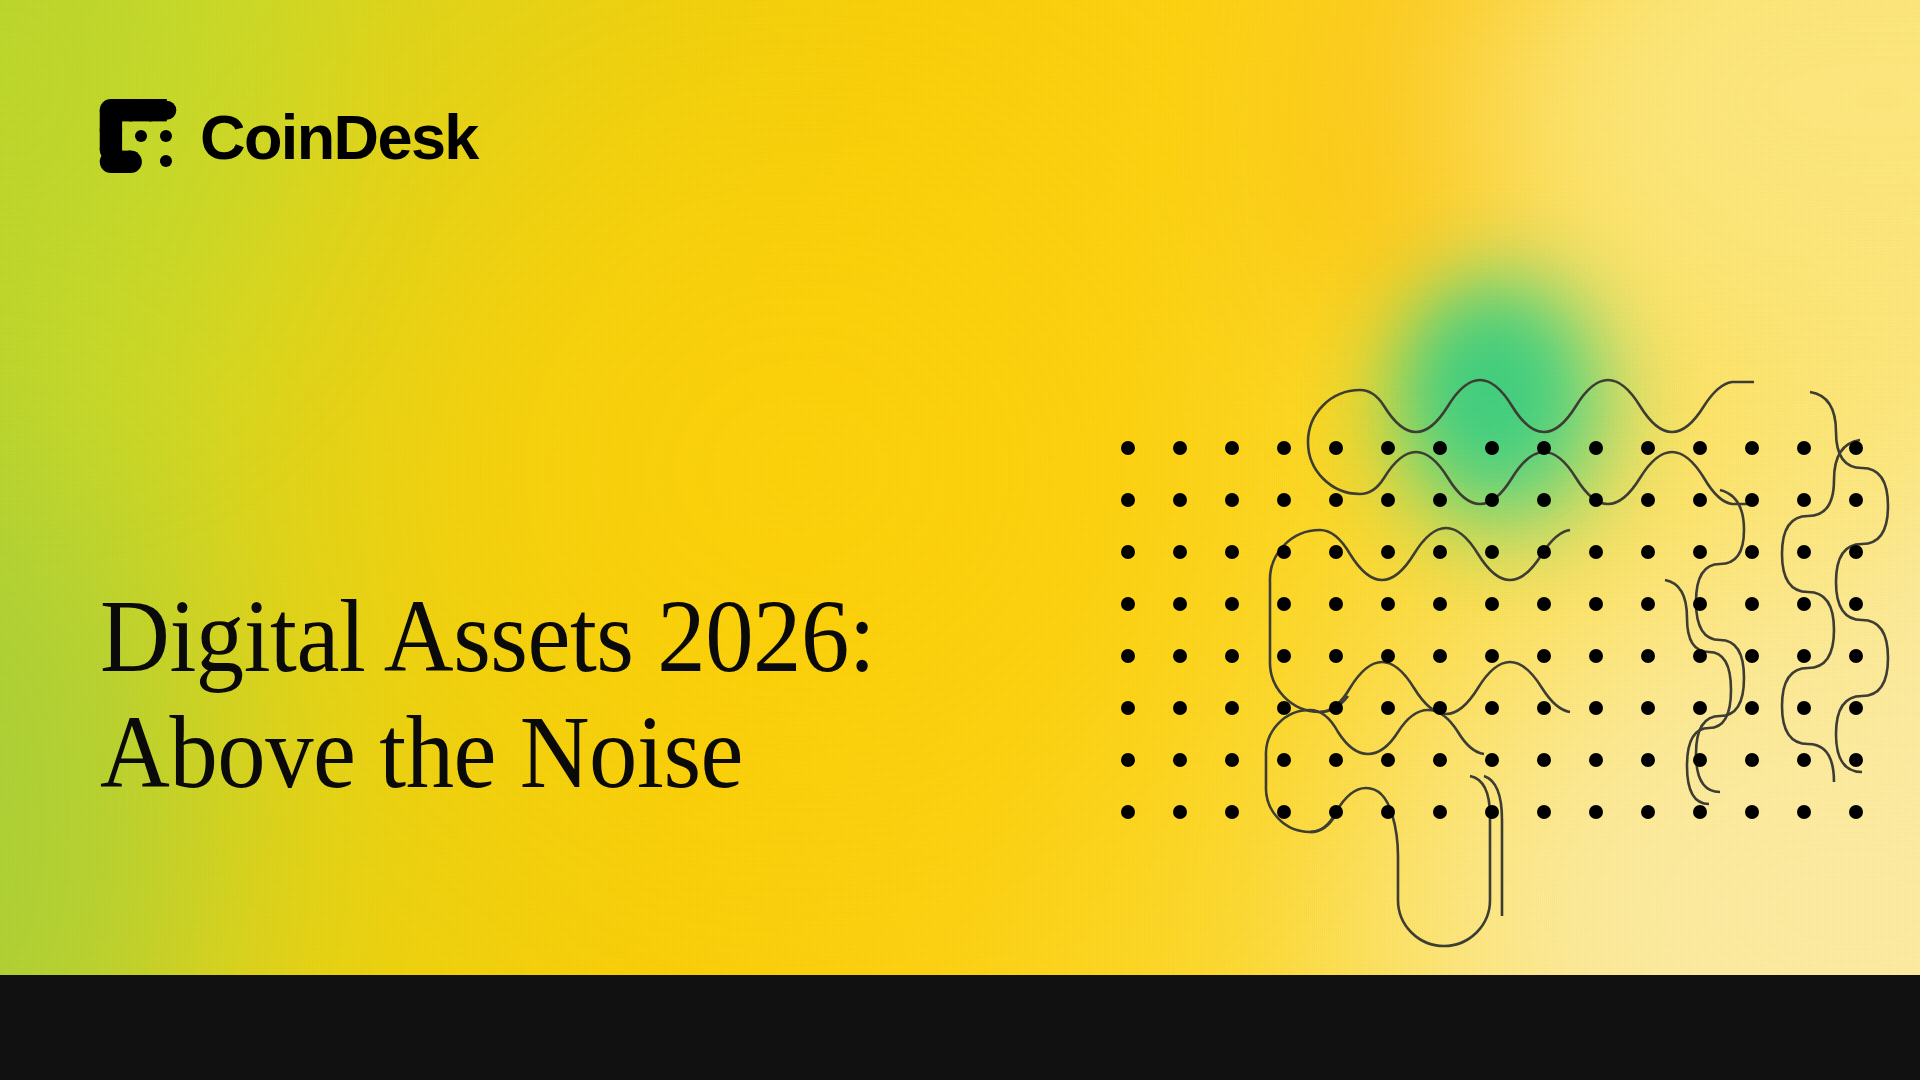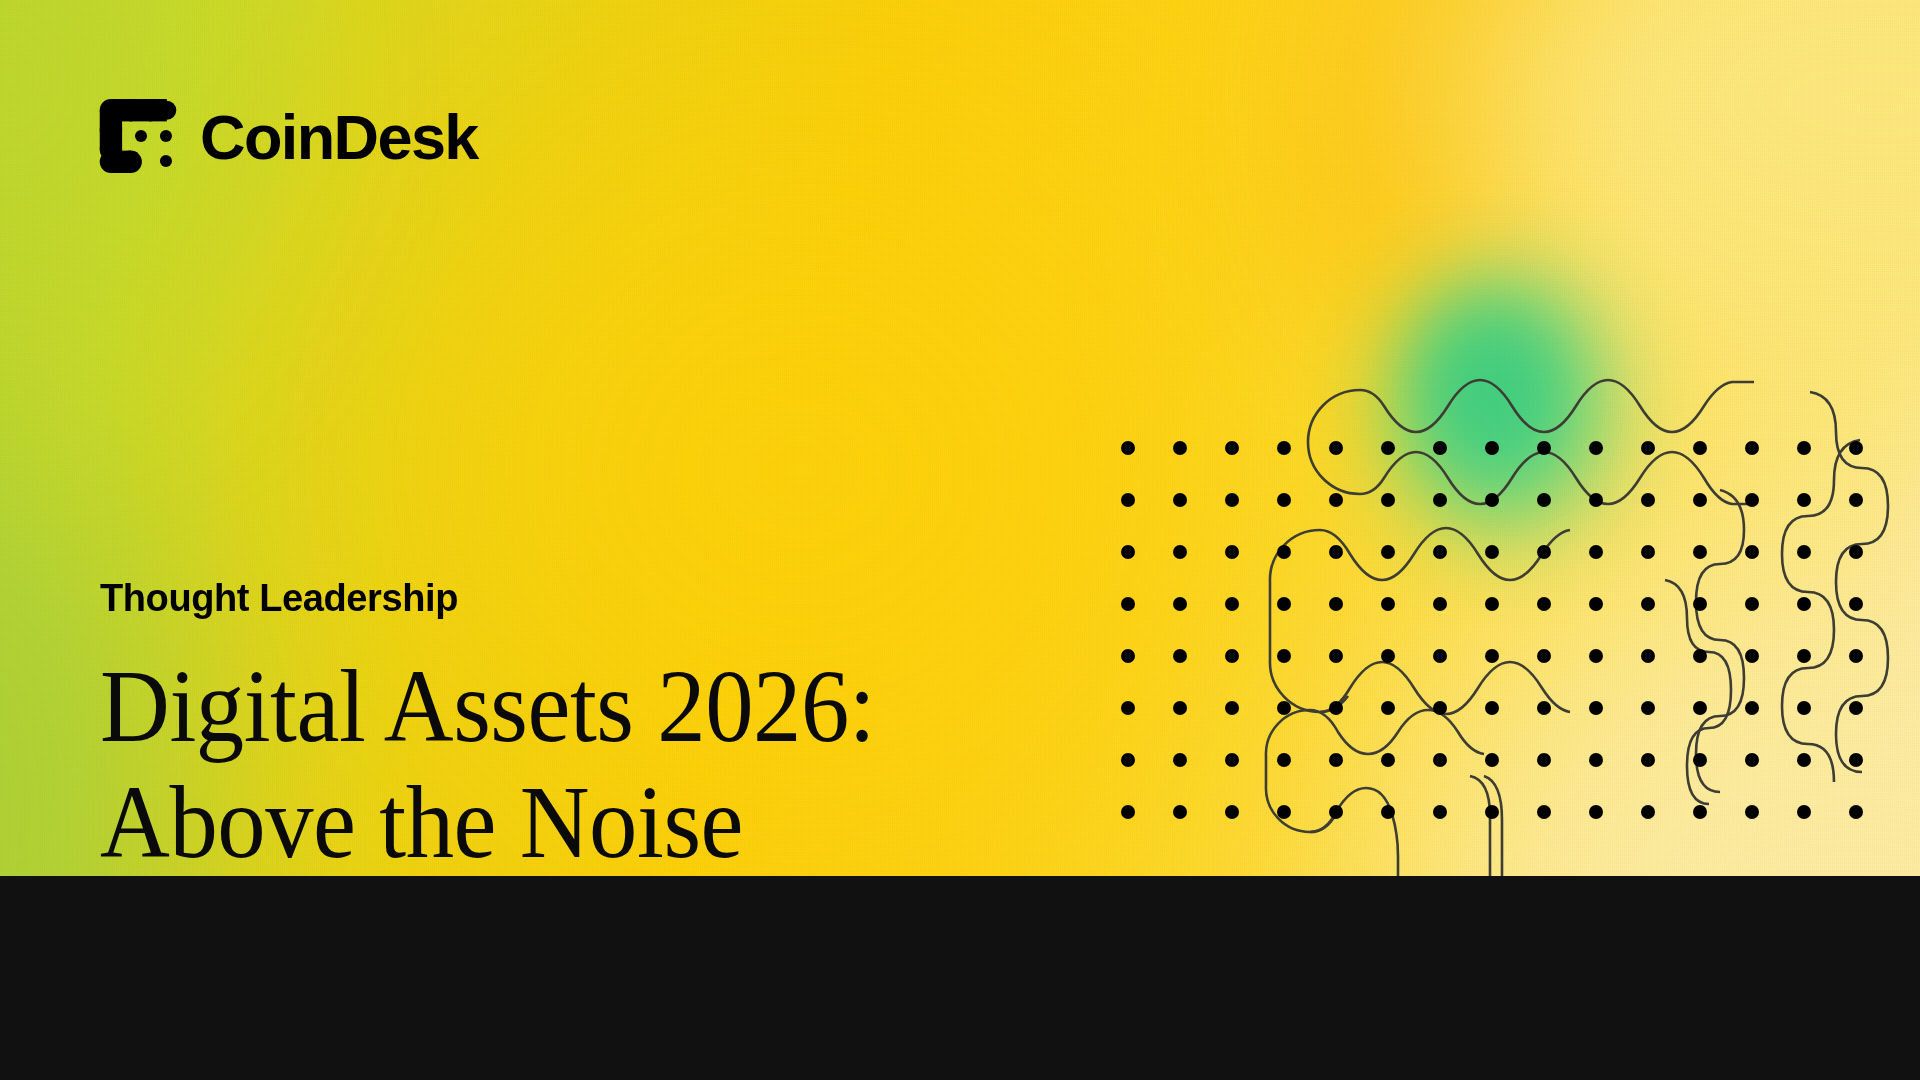--- a/index.html
+++ b/index.html
@@ -4,21 +4,21 @@
 <title>CoinDesk — Digital Assets 2026</title>
 <style>
   html, body {
     margin: 0;
     padding: 0;
     background: #111;
   }
   #stage {
     position: relative;
     width: 1920px;
-    height: 876px;
+    height: 975px;
     overflow: hidden;
     font-family: "Liberation Sans", sans-serif;
   }
 
   
   .bg-base {
     position: absolute;
     inset: 0;
     background:
       linear-gradient(105deg,
@@ -201,21 +201,20 @@
           <circle cx="57" cy="50" r="7"></circle>
           <circle cx="86" cy="50" r="7"></circle>
           <circle cx="86" cy="79" r="7"></circle>
         </g>
       </svg>
     </span>
     <span class="logo-word">CoinDesk</span>
   </div>
 
   <div class="copy">
-    <p class="eyebrow">Thought Leadership</p>
     <h1 class="headline">
       <span class="hl-line">Digital Assets 2026:</span>
       <span class="hl-line">Above the Noise</span>
     </h1>
   </div>
 
   <div class="art">
     <svg width="760" height="680" viewBox="0 0 760 680" aria-hidden="true">
       <defs>
         <clipPath id="artclip">

